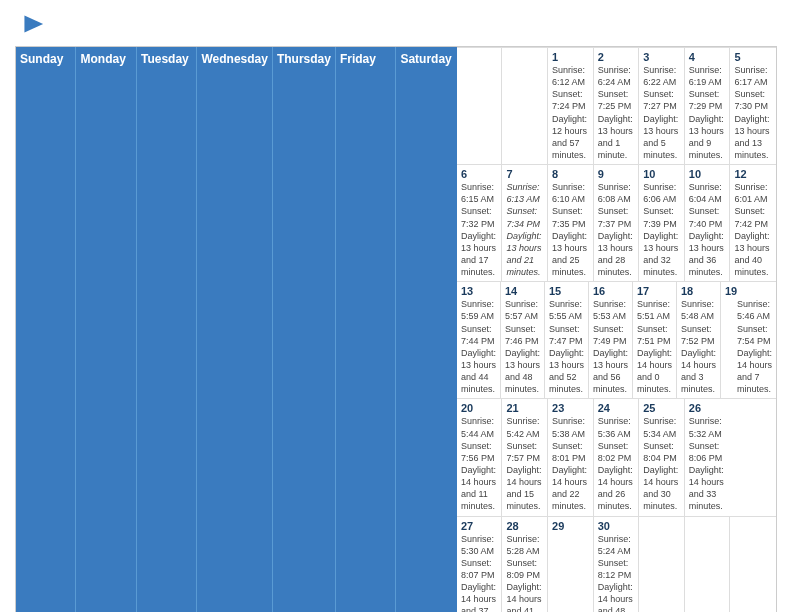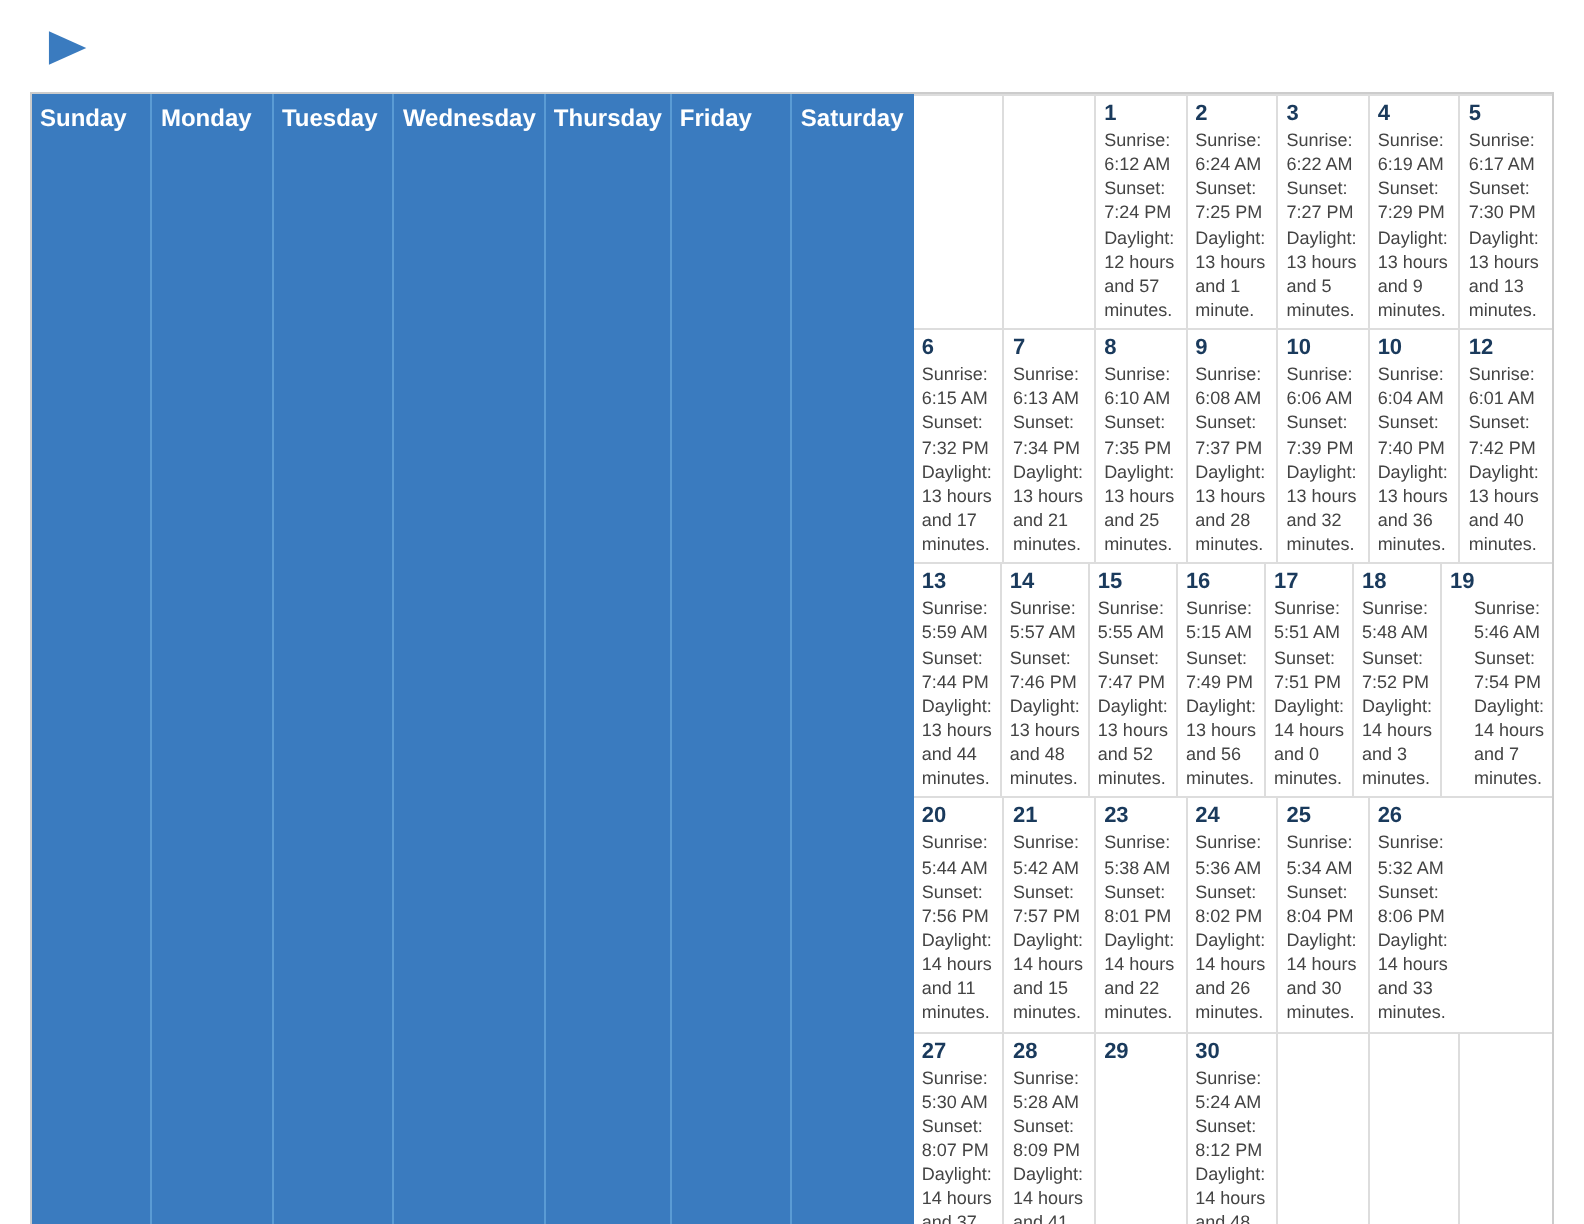--- a/index.html
+++ b/index.html
@@ -171,21 +171,21 @@
         </div>
         <div class="cal-row">
           <div class="cal-cell">
             <span class="day-num">6</span>
             <div class="cell-info" style="white-space: pre-line;">Sunrise: 6:15 AM
 Sunset: 7:32 PM
 Daylight: 13 hours and 17 minutes.</div>
           </div>
           <div class="cal-cell">
             <span class="day-num">7</span>
-            <div class="cell-info" style="white-space: pre-line;">Sunrise: 6:13 AM
+            <div class="cell-info" style="white-space: pre-line; font-style: italic;">Sunrise: 6:13 AM
 Sunset: 7:34 PM
 Daylight: 13 hours and 21 minutes.</div>
           </div>
           <div class="cal-cell">
             <span class="day-num">8</span>
             <div class="cell-info" style="white-space: pre-line;">Sunrise: 6:10 AM
 Sunset: 7:35 PM
 Daylight: 13 hours and 25 minutes.</div>
           </div>
           <div class="cal-cell">
@@ -227,21 +227,21 @@
 Daylight: 13 hours and 48 minutes.</div>
           </div>
           <div class="cal-cell">
             <span class="day-num">15</span>
             <div class="cell-info" style="white-space: pre-line;">Sunrise: 5:55 AM
 Sunset: 7:47 PM
 Daylight: 13 hours and 52 minutes.</div>
           </div>
           <div class="cal-cell">
             <span class="day-num">16</span>
-            <div class="cell-info" style="white-space: pre-line;">Sunrise: 5:15 AM
+            <div class="cell-info" style="white-space: pre-line;">Sunrise: 5:53 AM
 Sunset: 7:49 PM
 Daylight: 13 hours and 56 minutes.</div>
           </div>
           <div class="cal-cell">
             <span class="day-num">17</span>
             <div class="cell-info" style="white-space: pre-line;">Sunrise: 5:51 AM
 Sunset: 7:51 PM
 Daylight: 14 hours and 0 minutes.</div>
           </div>
           <div class="cal-cell">

